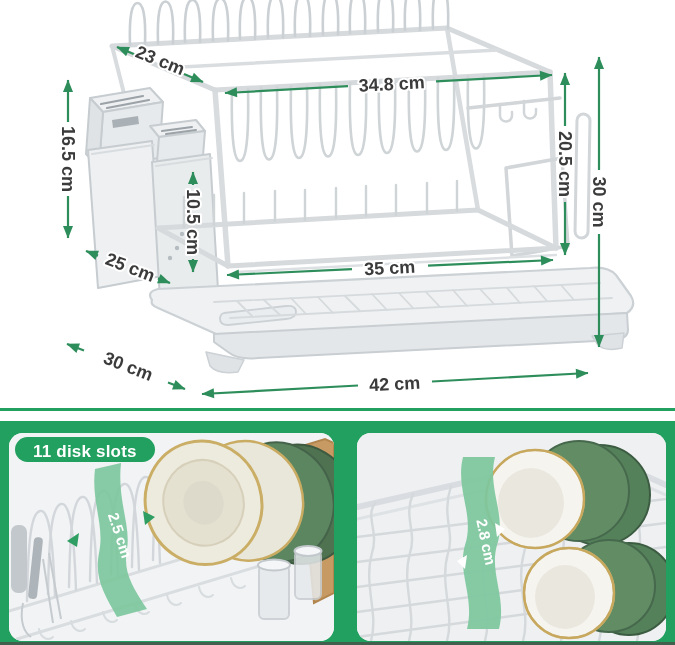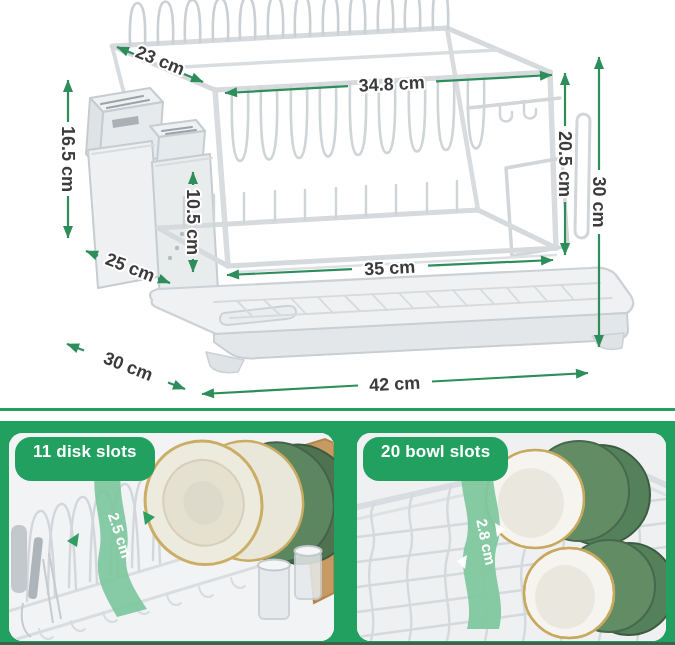--- a/index.html
+++ b/index.html
@@ -16,21 +16,21 @@
   .diagram-svg{position:absolute;left:0;top:0;}
   .dline{stroke:var(--arrow-green);stroke-width:2.2;fill:none;}
   .dim{font-size:18px;font-weight:600;fill:var(--label-color);text-anchor:middle;
        paint-order:stroke;stroke:#ffffff;stroke-width:4px;stroke-linejoin:round;}
   .rack{stroke-linecap:round;stroke-linejoin:round;fill:none;}
   .green-strip{position:absolute;left:0;top:408px;width:675px;height:3px;background:var(--panel-green);}
   .panels-bg{position:absolute;left:0;top:421px;width:675px;height:224px;background:var(--panel-green);}
   .photo{position:absolute;top:433px;height:208px;border-radius:14px;overflow:hidden;background:#f1f3f4;}
   .photo-left{left:9px;width:325px;}
   .photo-right{left:357px;width:309px;}
-  .badge{position:absolute;left:6px;top:4px;height:44px;line-height:30px;padding:0 18px;
+  .badge{position:absolute;left:6px;top:4px;height:25px;line-height:30px;padding:0 18px;
          background:var(--panel-green);color:var(--badge-text);font-size:17px;font-weight:bold;
          border-radius:16px;letter-spacing:.2px;}
   .scene{position:absolute;left:0;top:0;}
   .bottom-strip{position:absolute;left:0;top:642px;width:675px;height:3px;background:var(--bottom-strip);}
 </style>
 </head>
 <body>
 
 <div class="page">
 
@@ -316,17 +316,16 @@
         <circle cx="212" cy="160" r="45" fill="none" stroke="#c8a85c" stroke-width="2.5"></circle>
         <ellipse cx="208" cy="164" rx="30" ry="32" fill="#eae7df"></ellipse>
       </g>
       <g>
         <path d="M106,24 C98,56 118,82 108,112 C100,140 118,164 110,196 L142,196 C150,164 132,140 140,112 C150,82 130,56 138,24 Z" fill="#7ec79e" opacity="0.93"></path>
         <polygon points="100,128 110,122 108,136" fill="#ffffff"></polygon>
         <polygon points="148,96 138,90 140,104" fill="#ffffff"></polygon>
         <text transform="translate(124,110) rotate(78)" text-anchor="middle" font-size="15" font-weight="bold" fill="#ffffff">2.8 cm</text>
       </g>
     </svg>
-    <div class="badge">20 bowl slots</div>
   </div>
 
   <div class="bottom-strip"></div>
 </div>
 
 </body></html>

